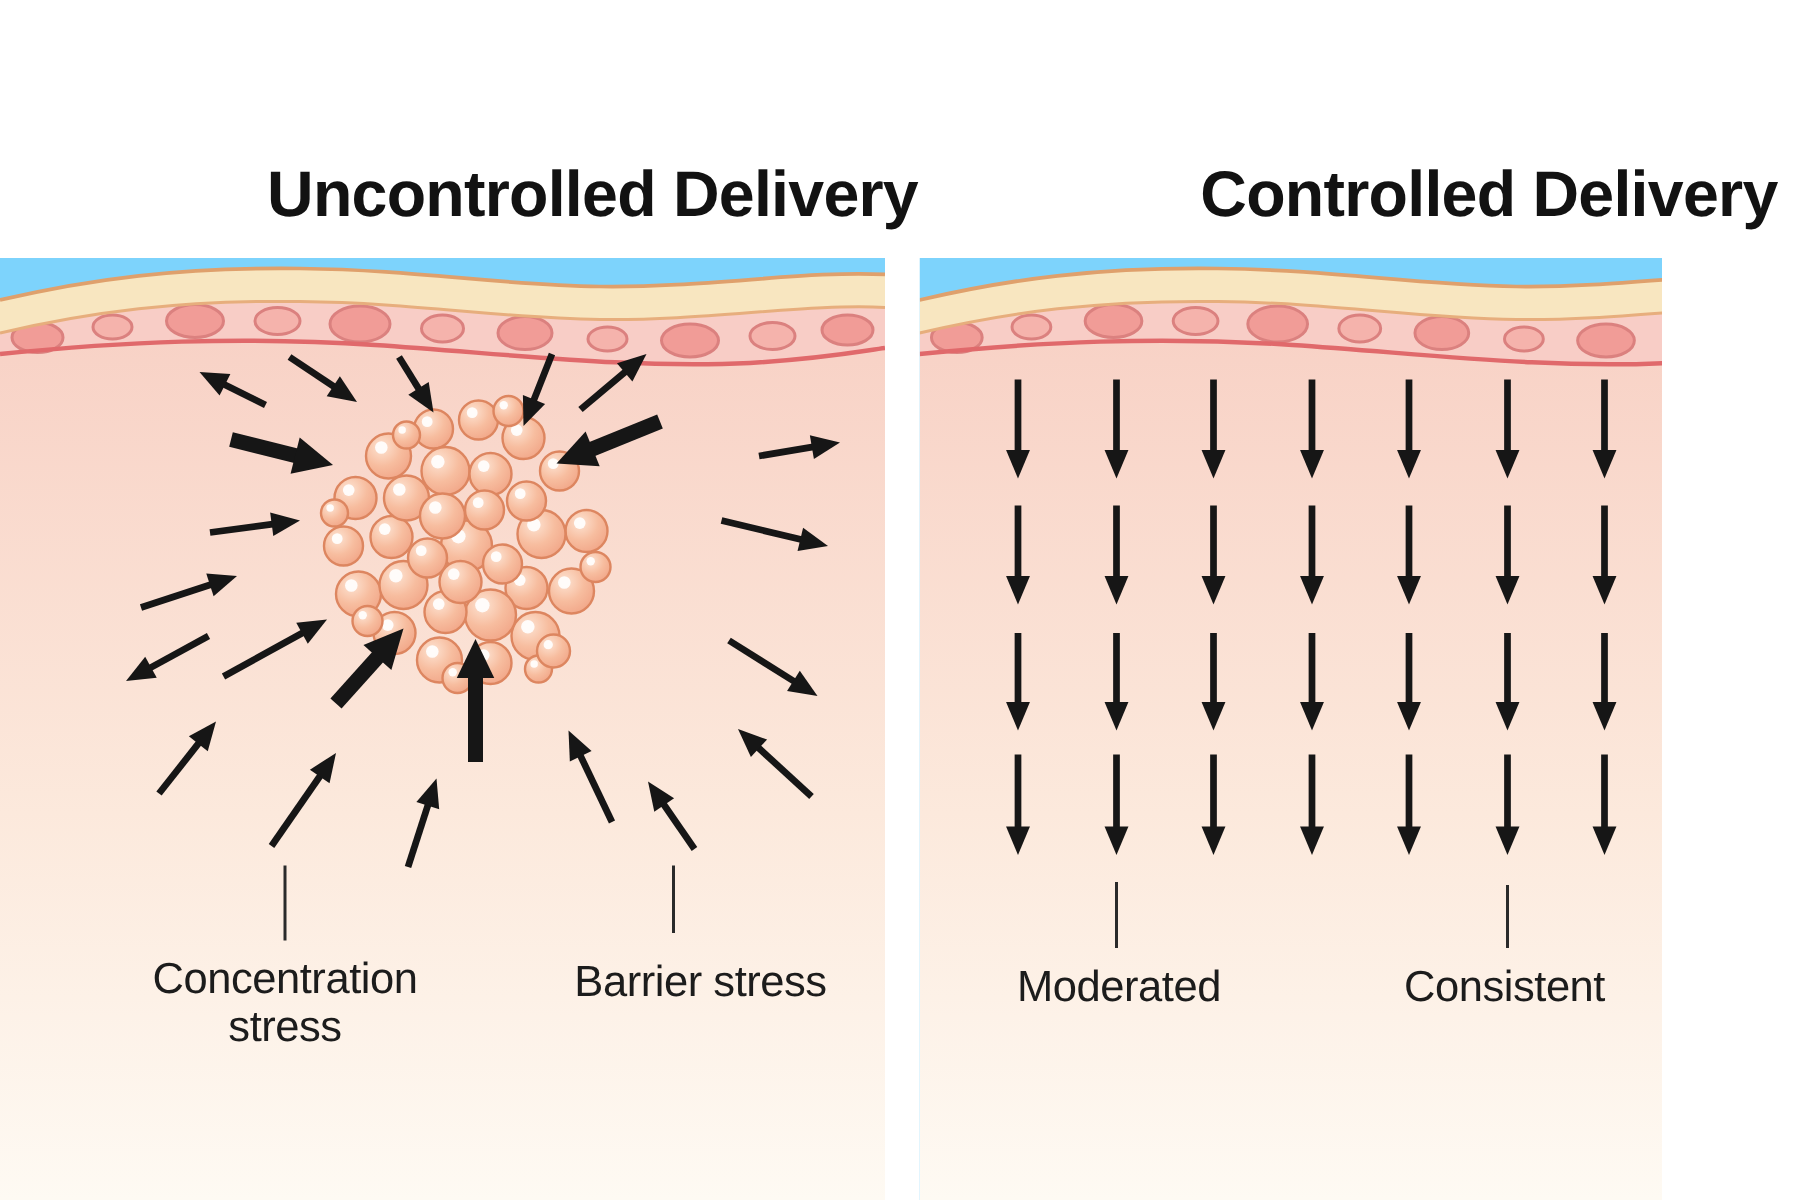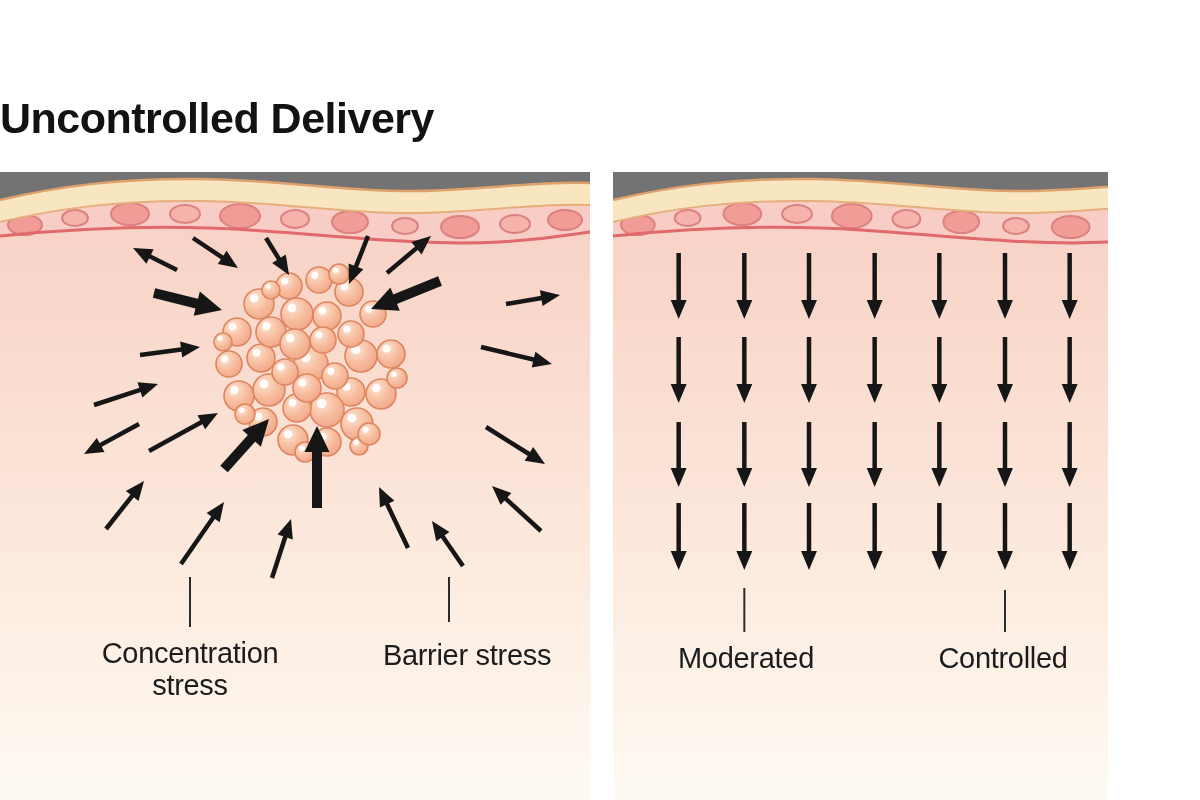--- a/index.html
+++ b/index.html
@@ -1,34 +1,35 @@
 <!DOCTYPE html>
 <html><head>
 <meta charset="utf-8">
 <style>
   html,body{margin:0;padding:0;background:#fff;}
   body{width:1200px;height:800px;overflow:hidden;font-family:"Liberation Sans",sans-serif;}
   .canvas{position:relative;width:1200px;height:800px;background:#ffffff;}
-  .title{position:absolute;margin:0;font-size:43px;font-weight:600;color:#121212;
-         text-align:left;letter-spacing:-0.5px;white-space:nowrap;}
+  .title{position:absolute;margin:12px;font-size:43px;font-weight:600;color:#121212;
+         text-align:right;letter-spacing:-0.5px;white-space:nowrap;}
   .title-left{left:0;width:600px;top:94px;}
   .title-right{left:593px;width:580px;top:94px;}
-  .panel{position:absolute;top:172px;height:628px;overflow:hidden;background:#737373;}
+  .panel{position:absolute;top:172px;height:628px;overflow:hidden;background:#7dd3fc;}
   .panel-left{left:0;width:590px;}
   .panel-right{left:613px;width:495px;}
   .panel svg{position:absolute;left:0;top:0;display:block;}
   .divider{position:absolute;left:590px;top:172px;width:23px;height:628px;background:#ffffff;}
   .diagram-label{position:absolute;width:300px;text-align:center;font-size:29px;line-height:1.12;
                  color:#1c1c1c;font-weight:500;letter-spacing:-0.3px;}
 </style>
 </head>
 <body>
 
 <div class="canvas">
   <h1 class="title title-left">Uncontrolled Delivery</h1>
+  <h1 class="title title-right">Controlled Delivery</h1>
   <div class="panel panel-left" id="panel-left">
       <svg width="590" height="628" viewBox="0 0 590 628">
 
       <defs>
         <linearGradient id="Ld" x1="0" y1="0" x2="0" y2="1">
           <stop offset="0" stop-color="#f8d2c6"></stop>
           <stop offset="0.55" stop-color="#fce9dc"></stop>
           <stop offset="1" stop-color="#fefaf3"></stop>
         </linearGradient>
         <radialGradient id="Lb" cx="0.35" cy="0.3" r="0.85">
@@ -387,17 +388,17 @@
       <polygon points="459,398 451.0,379.0 467.0,379.0" fill="#161616"></polygon>
     </g>
         </g>
       <line x1="132" y1="416" x2="132" y2="460" stroke="#2a2a2a" stroke-width="2"></line>
         <line x1="394" y1="418" x2="394" y2="460" stroke="#2a2a2a" stroke-width="2"></line>
     </svg>
       <div class="diagram-label" style="left: -17px; top: 470px;">
         <div>Moderated</div>
       </div>
       <div class="diagram-label" style="left: 240px; top: 470px;">
-        <div>Controlled</div>
+        <div>Consistent</div>
       </div>
     </div>
   <div class="divider"></div>
 </div>
 
 </body></html>

